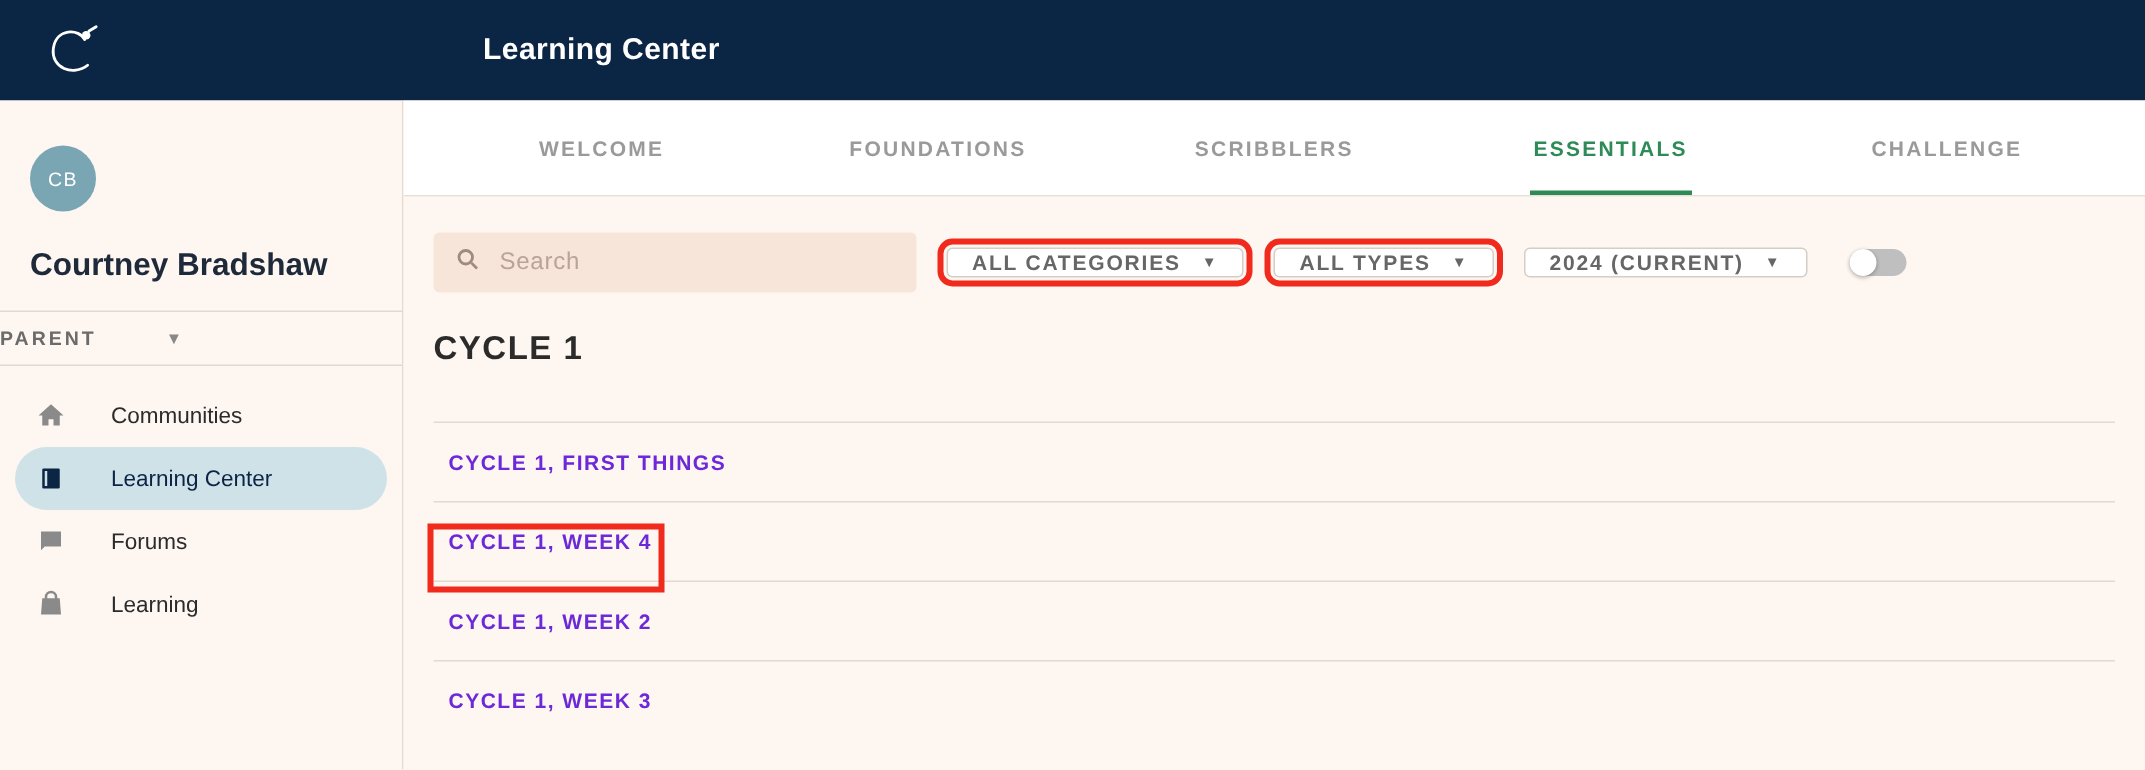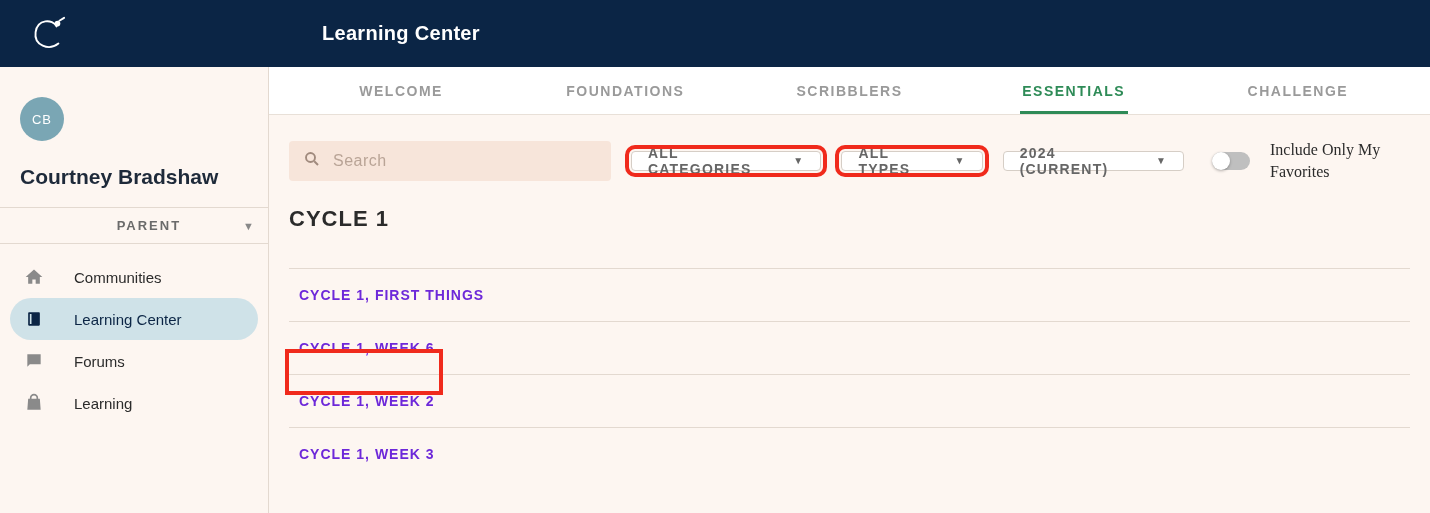--- a/index.html
+++ b/index.html
@@ -59,25 +59,25 @@
   }
   .username {
     margin-top: 24px;
     font-size: 21px;
     font-weight: 700;
     color: #1e2a3a;
   }
   .role-row {
     border-top: 1px solid #e3d9d0;
     border-bottom: 1px solid #e3d9d0;
-    padding: 10px 12px;
-    display: flex;
-    align-items: center;
-    justify-content: flex-end;
-    gap: 62px;
+    padding: 10px 0;
+    display: flex;
+    align-items: center;
+    justify-content: flex-start;
+    gap: 46px;
     color: #6b6b6b;
     font-size: 13px;
     letter-spacing: 2px;
     font-weight: 600;
     cursor: pointer;
   }
   .role-row .chev { font-size: 11px; color: #888; }
   .nav { padding: 12px 10px 0 10px; }
   .nav-item {
     display: flex;
@@ -109,21 +109,21 @@
     flex: 1;
     background: #fdf6f1;
     position: relative;
     overflow: hidden;
   }
   .tabs {
     display: flex;
     background: #fff;
     border-bottom: 1px solid #e8e0d8;
     padding: 0 20px;
-    height: 48px;
+    height: 64px;
     align-items: stretch;
   }
   .tab {
     flex: 1;
     text-align: center;
     display: flex;
     align-items: center;
     justify-content: center;
     font-size: 14px;
     letter-spacing: 1.5px;
@@ -336,31 +336,30 @@
         <span>ALL TYPES</span>
         <span class="chev">▼</span>
       </div>
 
       <div class="select-box">
         <span>2024 (CURRENT)</span>
         <span class="chev">▼</span>
       </div>
 
       <div class="toggle"></div>
-      <div class="toggle-label">Include Only My Favorites</div>
     </div>
 
     <div class="content">
       <div class="cycle-heading">CYCLE 1</div>
 
       <div class="week-row">
         <span>CYCLE 1, FIRST THINGS</span>
       </div>
       <div class="week-row">
-        <span>CYCLE 1, WEEK 6</span>
+        <span>CYCLE 1, WEEK 4</span>
       </div>
       <div class="week-row">
         <span>CYCLE 1, WEEK 2</span>
       </div>
       <div class="week-row" style="border-bottom:none;">
         <span>CYCLE 1, WEEK 3</span>
       </div>
     </div>
 
     <div class="week-mark" style="left:16px; top:282px; width:158px; height:46px;"></div>

